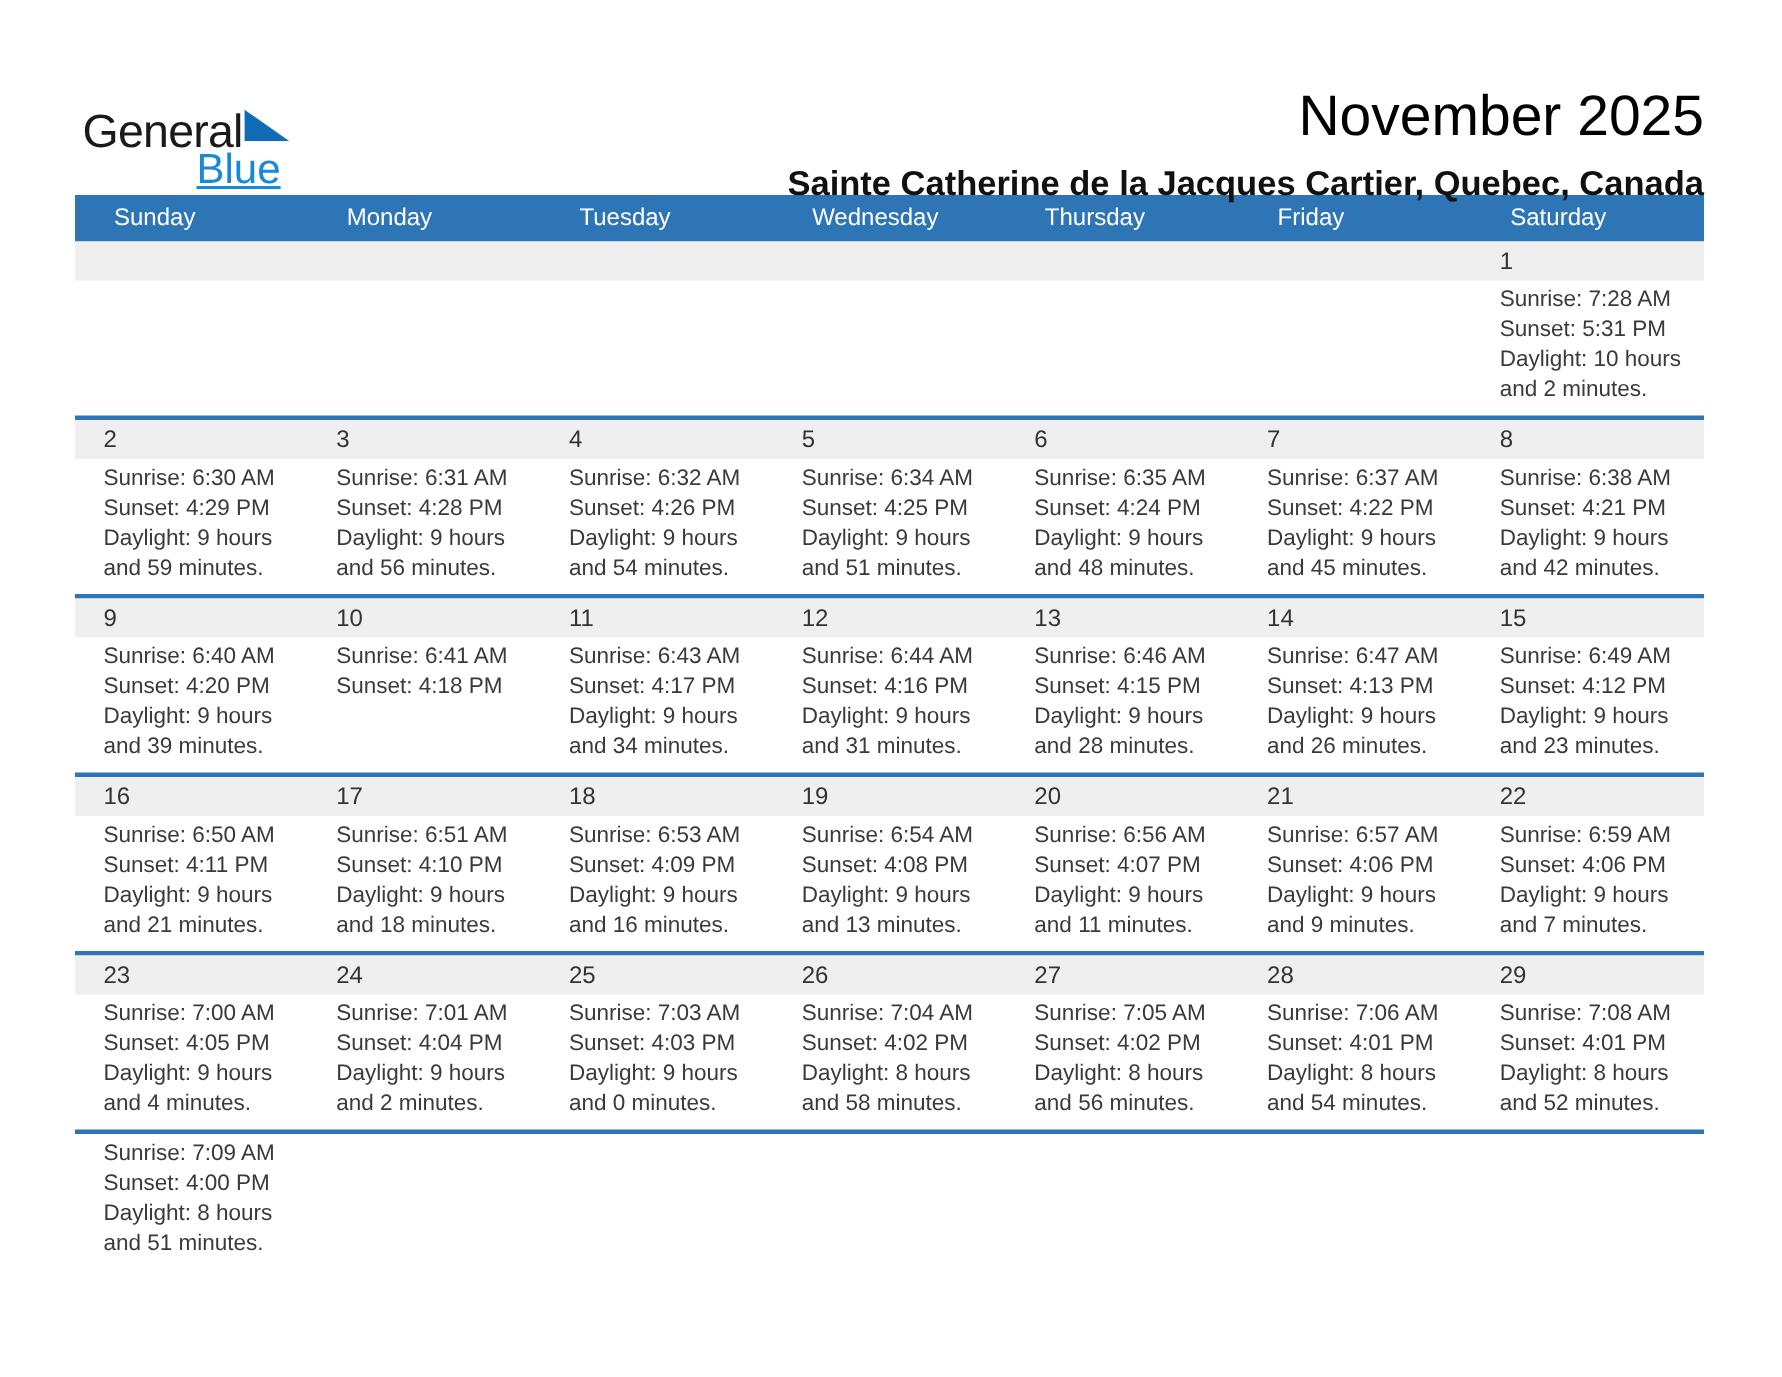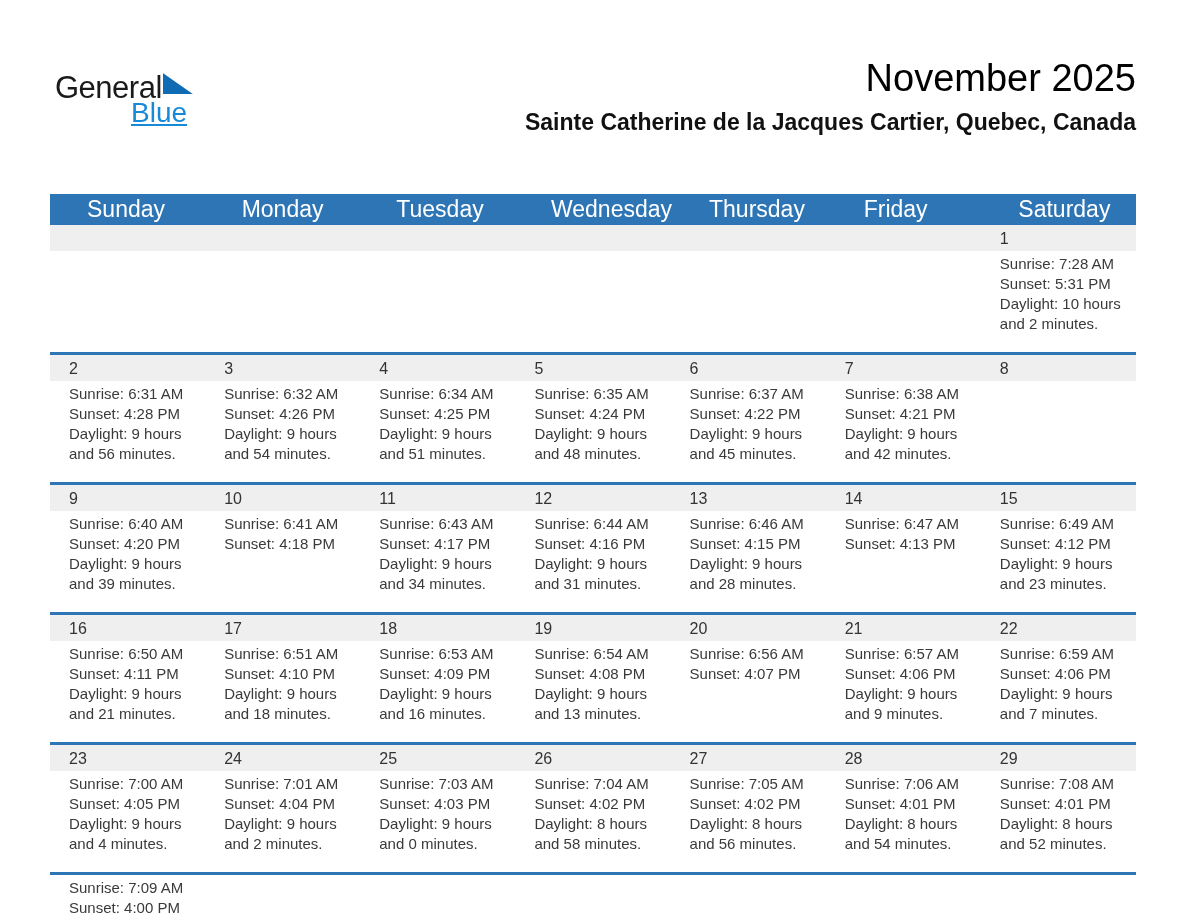--- a/index.html
+++ b/index.html
@@ -12,49 +12,49 @@
   html,body{margin:0;padding:0;}
   body{
     width:1188px;height:918px;
     background:#ffffff;
     font-family:"Liberation Sans", sans-serif;
     color:#1a1a1a;
     position:relative;
     overflow:hidden;
   }
   
-  .top-area{position:relative;height:194px;}
+  .top-area{position:relative;height:130px;}
   .logo{position:absolute;left:55px;top:72px;line-height:1;}
   .logo-row1{display:flex;align-items:flex-start;}
   .logo-general{font-size:31px;font-weight:400;letter-spacing:-0.5px;color:#1a1a1a;}
   .logo-triangle{
     display:inline-block;width:30px;height:21px;margin-left:1px;margin-top:1px;
     background:#0f6cb4;
     clip-path:polygon(0 0,100% 100%,0 100%);
   }
   .logo-blue{font-size:28px;font-weight:400;color:#1789d6;margin-left:76px;margin-top:-4px;text-decoration:underline;}
   .titles{position:absolute;right:52px;top:58px;text-align:right;}
   .page-title{font-size:38px;font-weight:400;color:#000000;margin:0;line-height:1.1;}
   .page-subtitle{font-size:23px;font-weight:700;color:#111111;margin-top:9px;}
   
   .calendar{margin:0 52px 0 50px;}
   .weekday-header{
     display:grid;grid-template-columns:repeat(7,1fr);
     background:var(--header-bg);
     height:31px;align-items:center;
   }
-  .weekday-cell{color:#ffffff;font-size:23px;font-weight:400;padding-left:37px;}
+  .weekday-cell{color:#ffffff;font-size:16px;font-weight:400;padding-left:26px;}
   .week-row + .week-row{border-top:3px solid var(--divider);}
   .num-strip{
     display:grid;grid-template-columns:repeat(7,1fr);
     background:var(--strip-bg);
     height:26px;align-items:center;
   }
   .num-cell{font-size:16px;color:#333333;padding-left:19px;padding-top:1px;}
-  .content-grid{display:grid;grid-template-columns:repeat(7,1fr);padding:3px 0 18px;}
+  .content-grid{display:grid;grid-template-columns:repeat(7,1fr);padding:3px 0 7px;}
   .day-cell{padding:0 8px 0 19px;font-size:15px;line-height:20px;color:var(--cell-text);min-height:80px;}
 </style>
 </head>
 <body>
 
 <div class="top-area">
   <div class="logo">
     <div class="logo-row1">
       <span class="logo-general">General</span>
       <span class="logo-triangle" style="background: rgb(15, 108, 180);"></span>
@@ -107,20 +107,25 @@
           <div class="num-cell">2</div>
           <div class="num-cell">3</div>
           <div class="num-cell">4</div>
           <div class="num-cell">5</div>
           <div class="num-cell">6</div>
           <div class="num-cell">7</div>
           <div class="num-cell">8</div>
         </div>
         <div class="content-grid">
           <div class="day-cell">
+            <div class="cell-line">Sunrise: 6:30 AM</div>
+            <div class="cell-line">Sunset: 4:29 PM</div>
+            <div class="cell-line">Daylight: 9 hours and 59 minutes.</div>
+          </div>
+          <div class="day-cell">
             <div class="cell-line">Sunrise: 6:31 AM</div>
             <div class="cell-line">Sunset: 4:28 PM</div>
             <div class="cell-line">Daylight: 9 hours and 56 minutes.</div>
           </div>
           <div class="day-cell">
             <div class="cell-line">Sunrise: 6:32 AM</div>
             <div class="cell-line">Sunset: 4:26 PM</div>
             <div class="cell-line">Daylight: 9 hours and 54 minutes.</div>
           </div>
           <div class="day-cell">
@@ -176,20 +181,21 @@
             <div class="cell-line">Daylight: 9 hours and 31 minutes.</div>
           </div>
           <div class="day-cell">
             <div class="cell-line">Sunrise: 6:46 AM</div>
             <div class="cell-line">Sunset: 4:15 PM</div>
             <div class="cell-line">Daylight: 9 hours and 28 minutes.</div>
           </div>
           <div class="day-cell">
             <div class="cell-line">Sunrise: 6:47 AM</div>
             <div class="cell-line">Sunset: 4:13 PM</div>
+            <div class="cell-line">Daylight: 9 hours and 26 minutes.</div>
           </div>
           <div class="day-cell">
             <div class="cell-line">Sunrise: 6:49 AM</div>
             <div class="cell-line">Sunset: 4:12 PM</div>
             <div class="cell-line">Daylight: 9 hours and 23 minutes.</div>
           </div>
         </div>
       </div>
       <div class="week-row">
         <div class="num-strip">
@@ -218,20 +224,21 @@
             <div class="cell-line">Daylight: 9 hours and 16 minutes.</div>
           </div>
           <div class="day-cell">
             <div class="cell-line">Sunrise: 6:54 AM</div>
             <div class="cell-line">Sunset: 4:08 PM</div>
             <div class="cell-line">Daylight: 9 hours and 13 minutes.</div>
           </div>
           <div class="day-cell">
             <div class="cell-line">Sunrise: 6:56 AM</div>
             <div class="cell-line">Sunset: 4:07 PM</div>
+            <div class="cell-line">Daylight: 9 hours and 11 minutes.</div>
           </div>
           <div class="day-cell">
             <div class="cell-line">Sunrise: 6:57 AM</div>
             <div class="cell-line">Sunset: 4:06 PM</div>
             <div class="cell-line">Daylight: 9 hours and 9 minutes.</div>
           </div>
           <div class="day-cell">
             <div class="cell-line">Sunrise: 6:59 AM</div>
             <div class="cell-line">Sunset: 4:06 PM</div>
             <div class="cell-line">Daylight: 9 hours and 7 minutes.</div>

